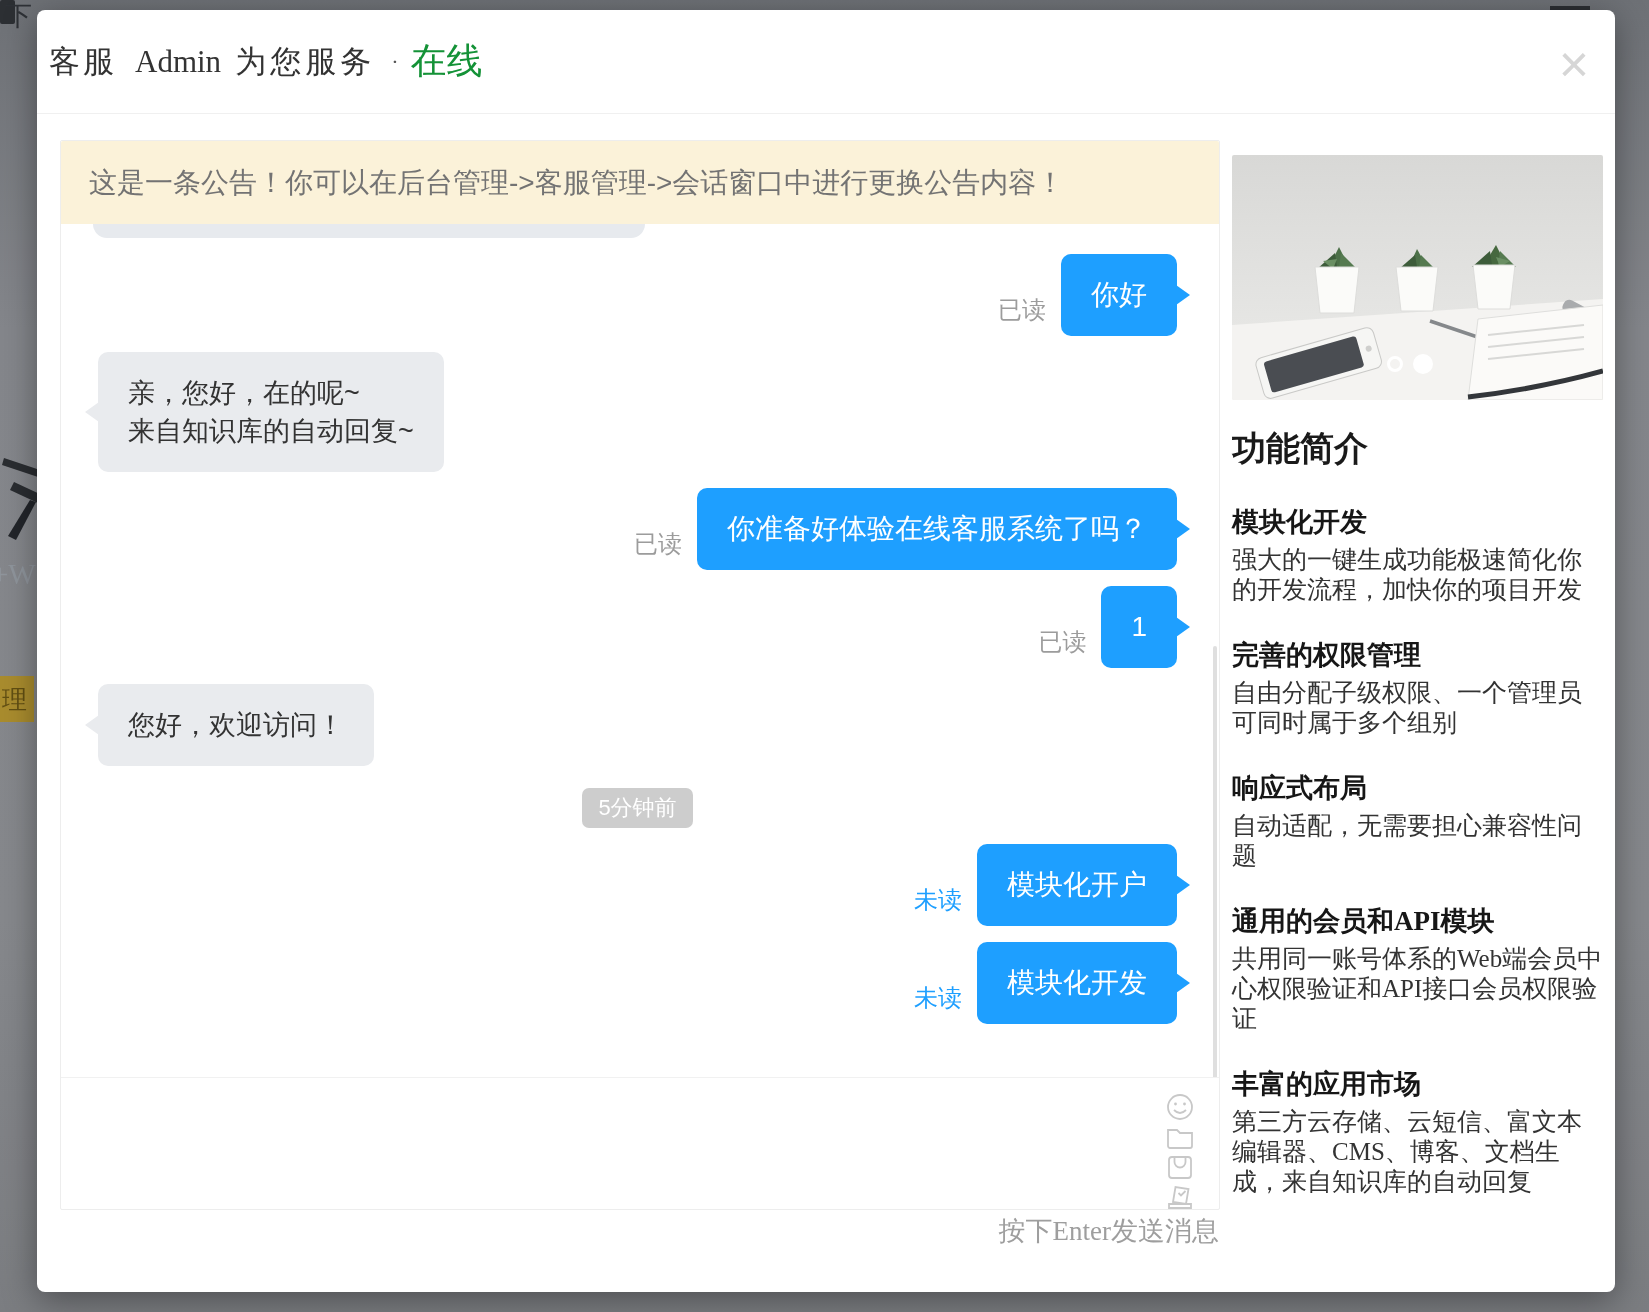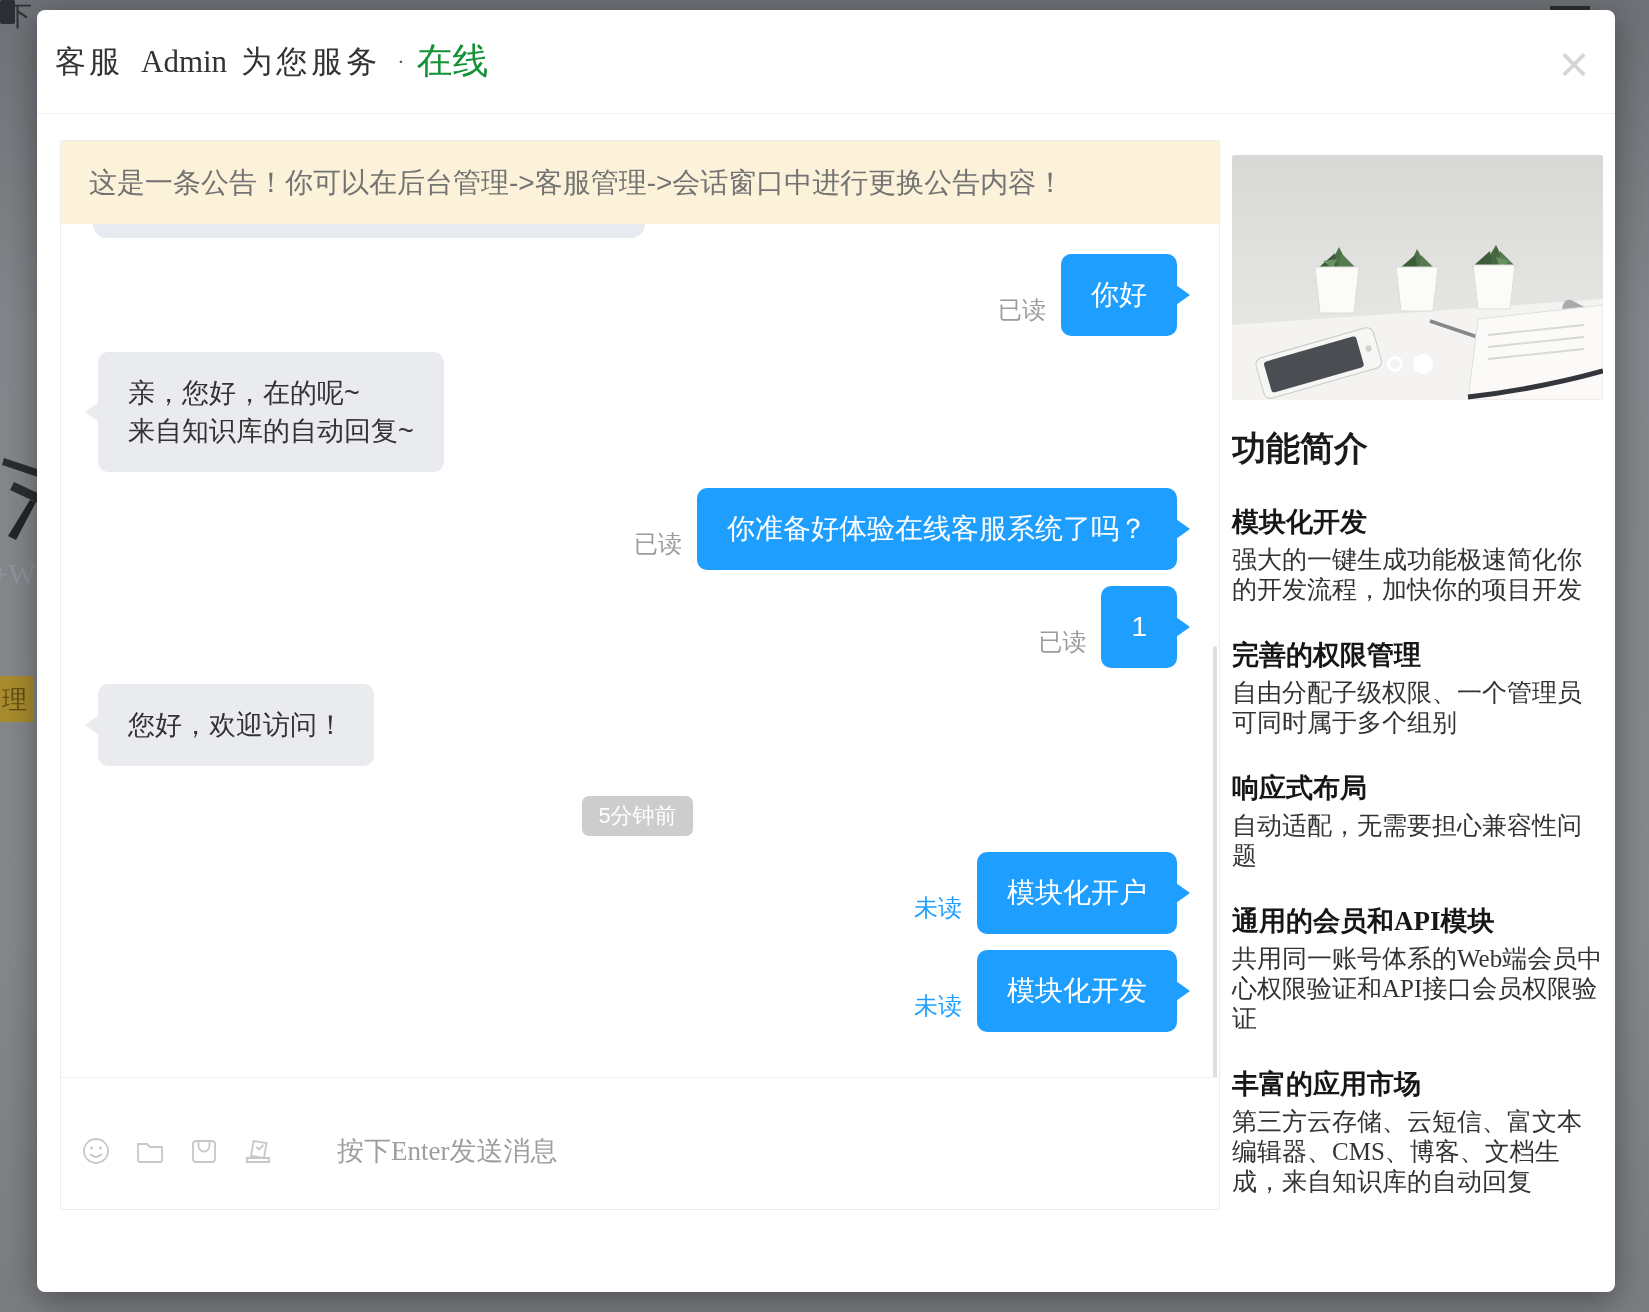--- a/index.html
+++ b/index.html
@@ -15,57 +15,57 @@
   #u-strokes{left:0;top:452px;}
   #u-plusw{left:-8px;top:558px;font-size:29px;color:#8f959c;font-family:"Liberation Serif",serif;}
   #u-gold{left:0;top:676px;width:34px;height:46px;background:#a98c2e;color:rgba(50,38,0,.6);
           font-size:25px;line-height:46px;text-align:left;padding-left:2px;box-sizing:border-box;}
   #u-menu{position:absolute;left:1548px;top:2px;}
 
   
   .modal{position:absolute;left:37px;top:10px;width:1578px;height:1282px;background:#fff;
          border-radius:8px;box-shadow:0 8px 34px rgba(0,0,0,.38);}
   .modal-header{height:103px;border-bottom:1px solid #f0f0f0;display:flex;align-items:center;
-                padding-left:18px;font-family:"Liberation Serif",serif;}
+                padding-left:12px;font-family:"Liberation Serif",serif;}
   .mh-prefix{font-size:31px;color:#333;letter-spacing:3px;}
   .mh-agent{font-size:31px;color:#333;margin:0 14px 0 18px;}
   .mh-suffix{font-size:31px;color:#333;letter-spacing:4px;}
   .mh-sep{font-size:22px;color:#555;margin:0 12px 0 16px;}
   .mh-status{font-size:36px;color:#149237;}
   .close-x{position:absolute;top:28px;right:26px;font-size:52px;font-weight:100;color:#d6d6d6;
            line-height:1;cursor:pointer;font-family:"Liberation Sans",sans-serif;}
 
   .modal-body{position:absolute;left:23px;top:130px;right:0;bottom:0;}
 
   
   .chat-box{position:absolute;left:0;top:0;width:1160px;height:1070px;
             border:1px solid #ededed;border-radius:2px;box-sizing:border-box;background:#fff;}
   .announcement{height:83px;background:#fbf2d9;color:#737373;font-size:28px;
                 display:flex;align-items:center;padding:0 28px;box-sizing:border-box;border-radius:2px 2px 0 0;}
   .messages{position:relative;height:853px;overflow:hidden;padding:0 42px 0 37px;box-sizing:border-box;}
   .partial-bubble{width:552px;height:14px;margin-left:-5px;background:#e7eaee;border-radius:0 0 14px 14px;}
   .row{display:flex;margin-top:16px;align-items:flex-end;}
   .row.left{justify-content:flex-start;}
   .row.right{justify-content:flex-end;}
-  .row.center{justify-content:center;margin-top:30px;margin-bottom:4px;}
+  .row.center{justify-content:center;margin-top:22px;margin-bottom:4px;}
   .receipt{font-size:24px;color:#9c9c9c;margin:16px 15px 10px 0;flex:none;}
   .receipt.unread{color:#1E9FFF;}
   .bubble{position:relative;max-width:560px;border-radius:10px;font-size:28px;line-height:38px;
           padding:22px 30px;white-space:pre-line;}
   .bubble.blue{background:#1E9FFF;color:#fff;}
   .bubble.gray{background:#e9ebee;color:#333;font-size:27px;}
   .bubble.blue::after{content:"";position:absolute;right:-13px;top:50%;margin-top:-10px;
           border-top:10px solid transparent;border-bottom:10px solid transparent;border-left:14px solid #1E9FFF;}
   .bubble.gray::after{content:"";position:absolute;left:-13px;top:50%;margin-top:-10px;
           border-top:10px solid transparent;border-bottom:10px solid transparent;border-right:14px solid #e9ebee;}
   .time-badge{background:#cdcdcd;color:#fff;font-size:22px;padding:5px 16px;border-radius:7px;}
   .scroll-thumb{position:absolute;right:2px;top:422px;width:4px;height:468px;background:#dfdfdf;border-radius:2px;}
 
-  .composer{height:132px;border-top:1px solid #f1f1f1;display:flex;align-items:center;
-            padding:14px 0 0 20px;box-sizing:border-box;}
+  .composer{height:132px;border-top:1px solid #f1f1f1;display:flex;align-items:flex-end;
+            padding:14px 0 0 20px;box-sizing:border-box;flex-direction:column;}
   .tool-icon{width:30px;height:30px;margin-right:24px;cursor:pointer;flex:none;}
   .composer-ph{font-size:27px;color:#9e9e9e;margin-left:40px;margin-top:1px;
                font-family:"Liberation Serif",serif;cursor:text;}
 
   
   .sidebar{position:absolute;left:1172px;top:15px;width:371px;}
   .carousel{position:relative;width:371px;height:245px;border-radius:2px;overflow:hidden;}
   .dots{position:absolute;left:155px;bottom:26px;display:flex;align-items:center;}
   .dot{width:16px;height:16px;border-radius:50%;border:3px solid #fff;box-sizing:border-box;
        margin-right:10px;cursor:pointer;}

